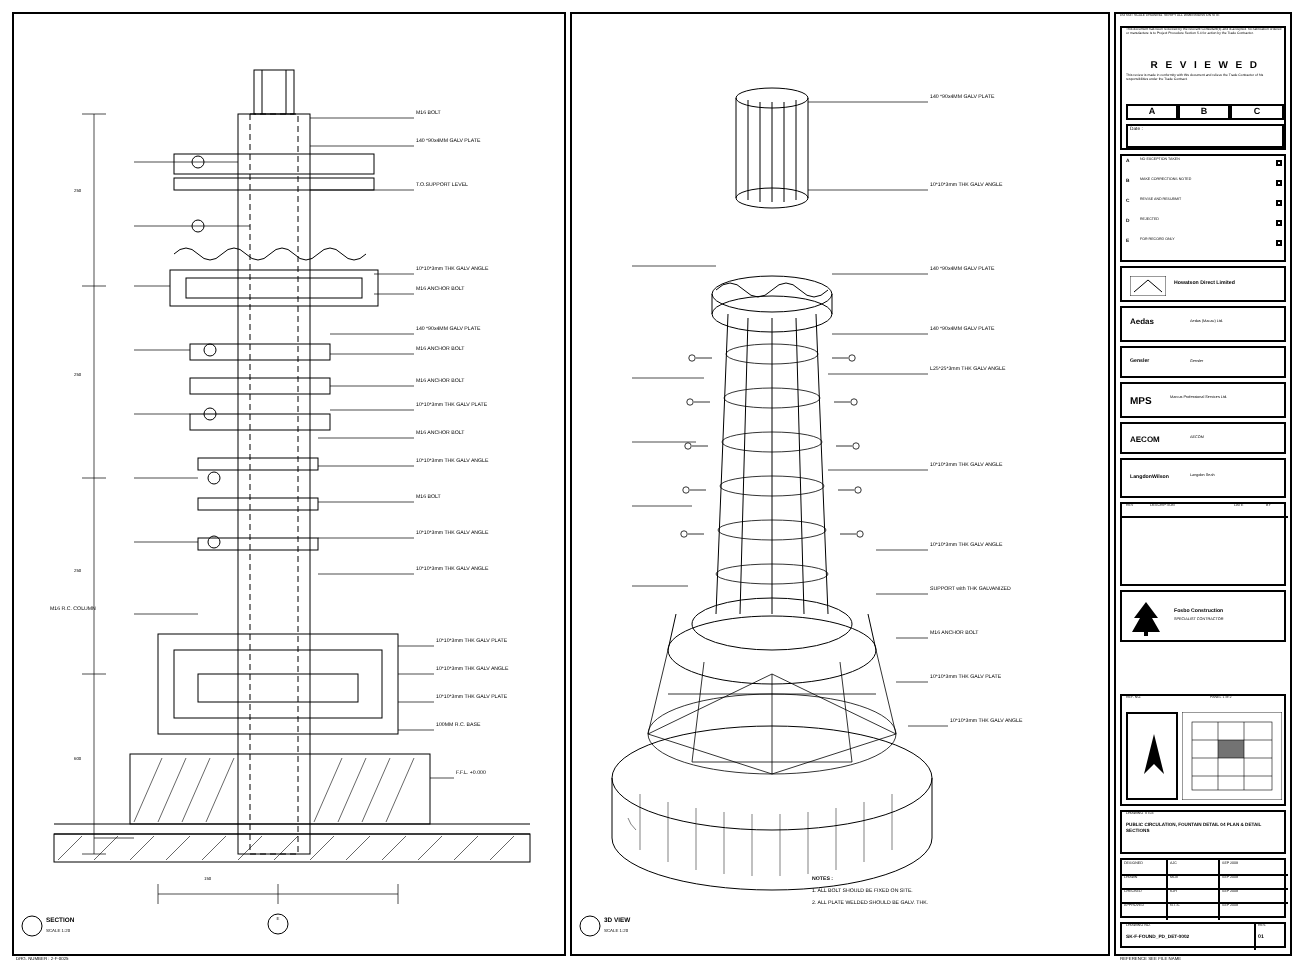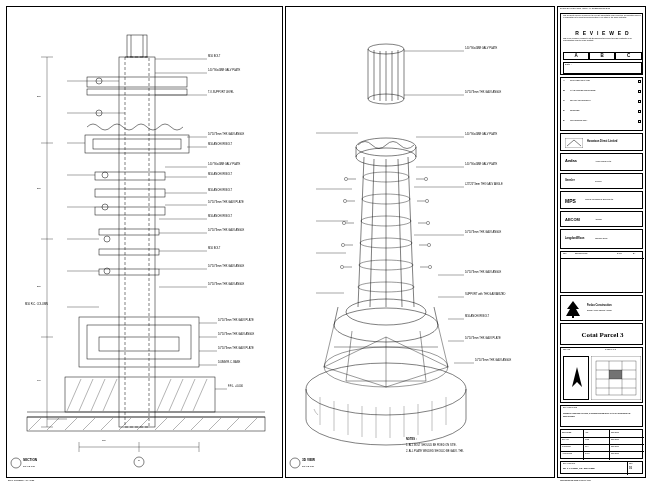--- a/index.html
+++ b/index.html
@@ -396,23 +396,20 @@
 
     <div class="tb" style="left:2px;top:288px;width:83px;height:26px;">
       <svg style="position:absolute;left:4px;top:4px;" width="16" height="18">
           <path d="M8 1 L2 9 L5 9 L1 16 L15 16 L11 9 L14 9 Z" fill="#000"></path>
           <rect x="7" y="16" width="2" height="2" fill="#000"></rect>
         </svg>
       <div class="logo-name" style="left:26px;top:8px;">Fosbo Construction</div>
       <div class="logo-sub" style="left:26px;top:13px;">SPECIALIST CONTRACTOR</div>
     </div>
 
-    <div class="tb" style="left:2px;top:316px;width:83px;height:22px;">
-      <div class="projname" style="position:absolute;left:0;top:7px;width:83px;">Cotai Parcel 3</div>
-    </div>
 
     <div class="tb" style="left:2px;top:340px;width:83px;height:56px;">
       <div class="tbtxt" style="left:2px;top:1px;font-size:1.8px;">REF. NO.</div>
       <div class="tbtxt" style="left:44px;top:1px;font-size:1.8px;">PANEL 1 of 2</div>
       <svg style="position:absolute;left:30px;top:8px;" width="50" height="44">
           <rect x="0" y="0" width="50" height="44" fill="none" stroke="#000" stroke-width="0.4"></rect>
         <g stroke="#000" stroke-width="0.3" fill="none">
           <rect x="5" y="5" width="40" height="34"></rect>
           <line x1="5" y1="14" x2="45" y2="14"></line>
             <line x1="5" y1="23" x2="45" y2="23"></line>

